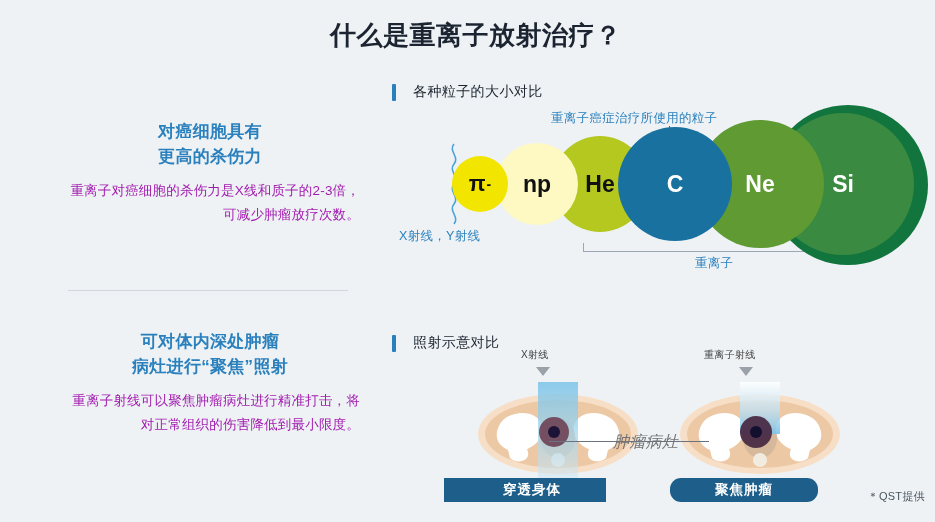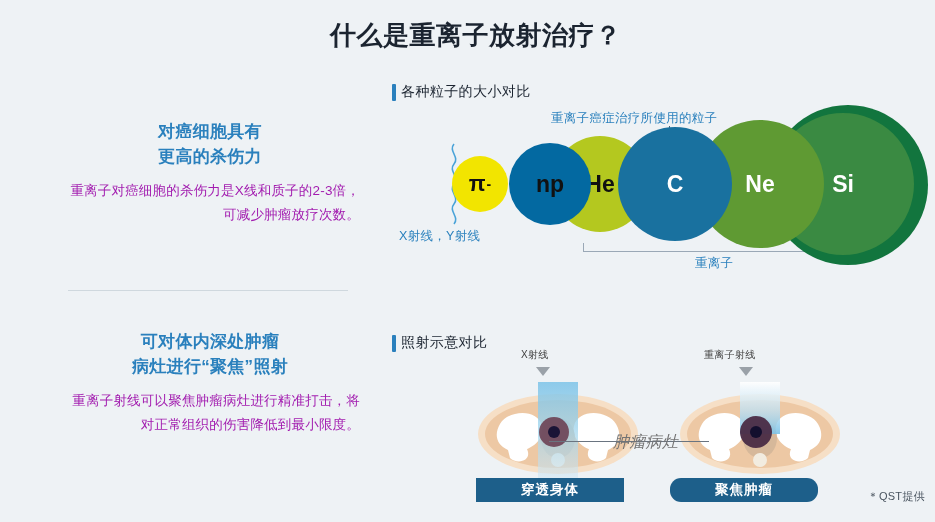--- a/index.html
+++ b/index.html
@@ -27,35 +27,35 @@
   .lbody{
     color:#a21caf;font-size:13.5px;line-height:1.75;
     text-align:right;margin:0;letter-spacing:.2px;
   }
   .divider{
     position:absolute;left:68px;top:290px;width:280px;height:1px;
     background:#cfd8de;
   }
 
   
-  .sec-head{position:absolute;display:flex;align-items:center;gap:5px;}
+  .sec-head{position:absolute;display:flex;align-items:center;gap:17px;}
   .sec-bar{width:4px;height:17px;background:#2a80bd;display:block;border-radius:1px;}
   .sec-text{font-size:14px;color:#1b2430;font-weight:400;letter-spacing:.4px;}
   #sec1{left:392px;top:83px;}
   #sec2{left:392px;top:334px;}
 
   
   .particles{position:absolute;left:420px;top:105px;width:500px;height:175px;}
   .circle{
     position:absolute;border-radius:50%;
     display:flex;align-items:center;justify-content:center;
     font-weight:700;line-height:1;
   }
   .c-pi  {left:32px;  top:51px;  width:56px; height:56px; background:#f2e500;color:#111;font-size:22px;z-index:7;}
-  .c-np  {left:89px;  top:38px;  width:82px; height:82px; background:#0369a1;color:#111;font-size:23px;z-index:6;}
+  .c-np  {left:76px;  top:38px;  width:82px; height:82px; background:#fef9c3;color:#111;font-size:23px;z-index:6;}
   .c-he  {left:132px; top:31px;  width:96px; height:96px; background:#b4c81f;color:#111;font-size:23px;z-index:5;}
   .c-c   {left:198px; top:22px;  width:114px;height:114px;background:#19719f;color:#fff;font-size:23px;z-index:8;}
   .c-ne  {left:276px; top:15px;  width:128px;height:128px;background:#5f9a33;color:#fff;font-size:23px;z-index:3;}
   .c-si  {left:352px; top:8px;   width:142px;height:142px;background:#3a8a42;color:#fff;font-size:23px;z-index:2;}
   .c-ar  {left:340px; top:0px;   width:160px;height:160px;background:#12753e;color:#fff;font-size:23px;z-index:1;left:348px;}
   .c-ar  {left:348px;}
   .sup{font-size:14px;vertical-align:super;margin-left:1px;}
 
   
   .callout-label{
@@ -102,21 +102,21 @@
 
   .bodyfig{position:absolute;width:180px;height:96px;}
   #bodyfig-left{left:468px;top:382px;}
   #bodyfig-right{left:670px;top:382px;}
 
   .btn{
     position:absolute;height:24px;width:148px;
     background:#1d5f8a;color:#fff;font-size:13.5px;font-weight:700;
     display:flex;align-items:center;justify-content:center;letter-spacing:1px;
   }
-  #btn-left{left:476px;top:478px;}
+  #btn-left{left:444px;top:478px;padding-left:14px;}
   #btn-right{left:670px;top:478px;border-radius:11px;}
 
   .tumor-label{
     position:absolute;left:613px;top:432px;font-size:16px;color:#737373;letter-spacing:.3px;
     z-index:9;
     font-style:italic;
   }
   .tumor-line{
     position:absolute;left:549px;top:441px;width:160px;height:1px;background:#6a7480;z-index:8;
   }

